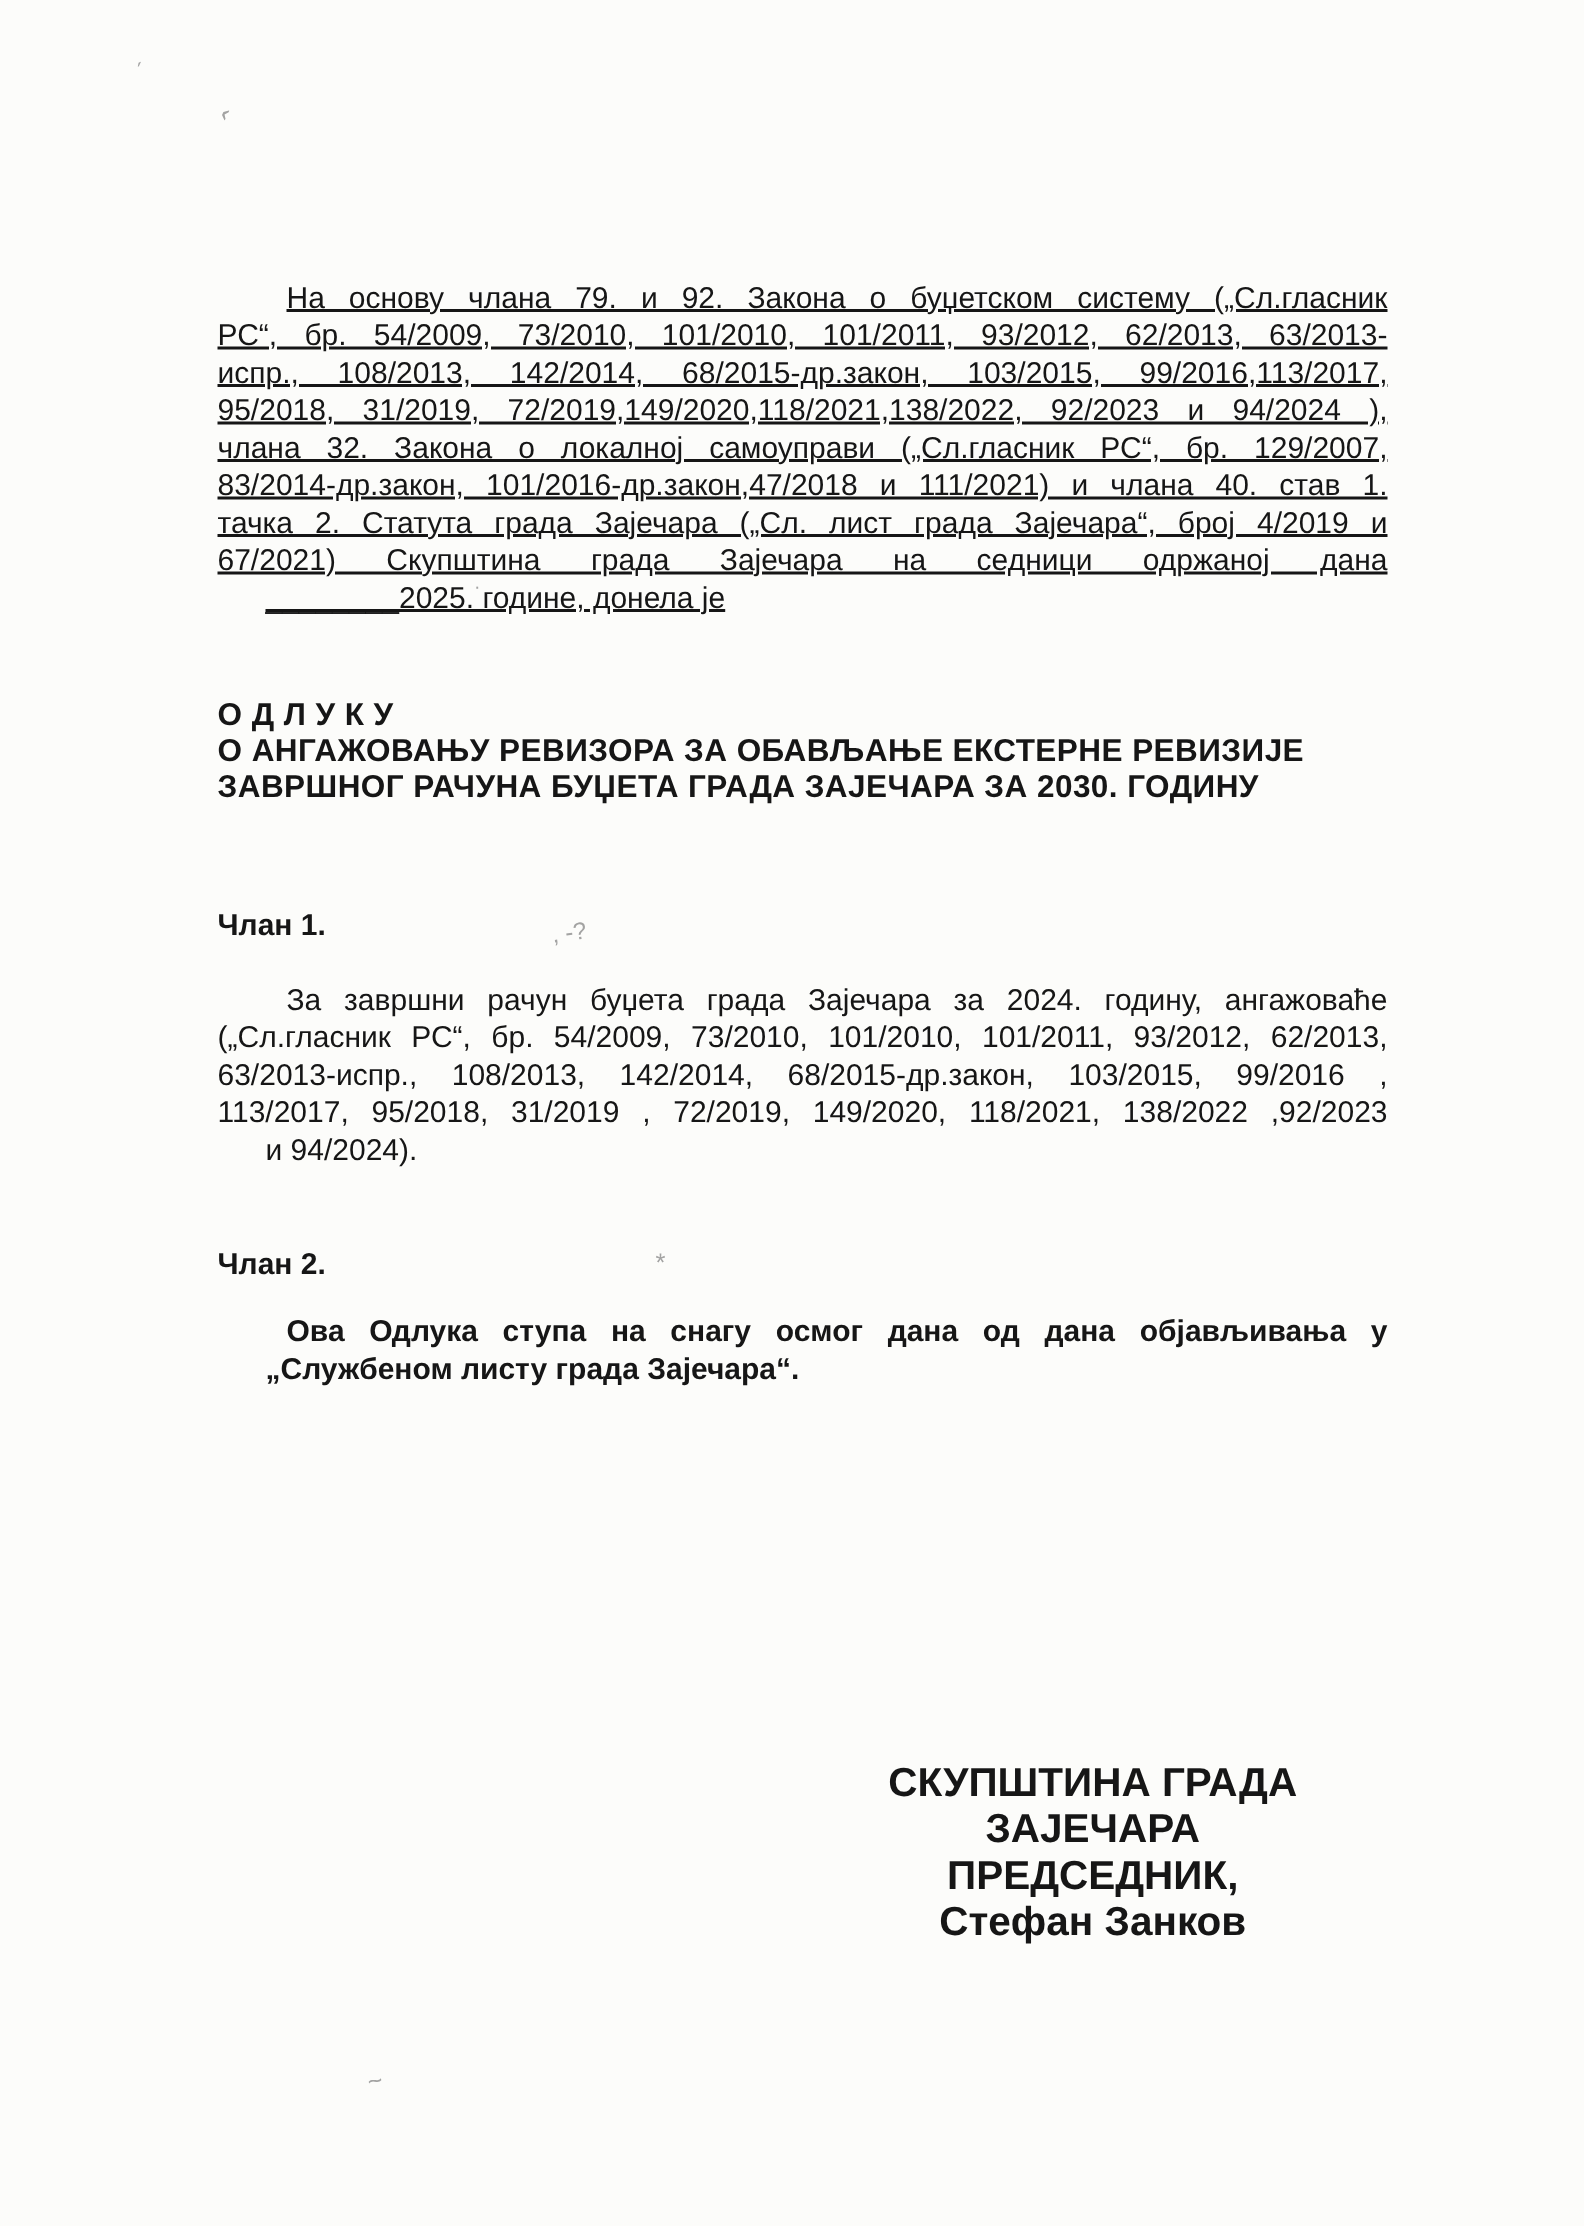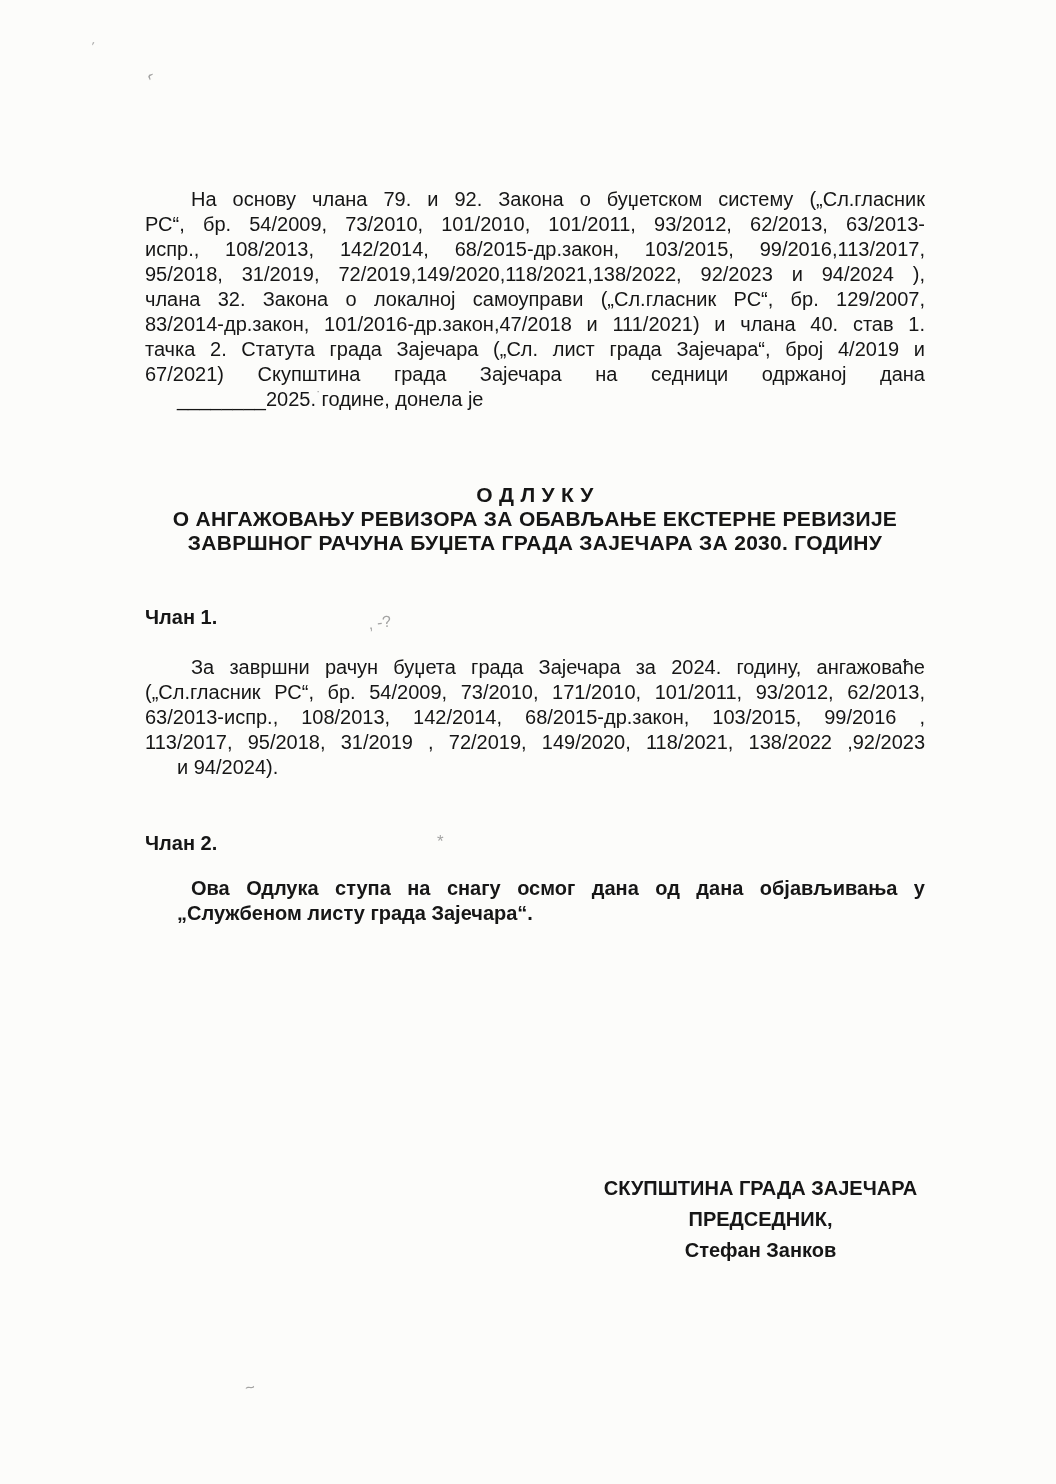--- a/index.html
+++ b/index.html
@@ -18,42 +18,42 @@
     width: 780px;
   }
   .para .line {
     font-size: 20px;
     line-height: 25px;
     text-align: justify;
     text-align-last: justify;
   }
   .para .line:first-child { text-indent: 46px; }
   .para .line:last-child { text-align-last: left; margin-left: 32px; }
-  .title-block { top: 483px; text-align: center; font-weight: bold; }
+  .title-block { top: 465px; text-align: left; font-weight: bold; }
   .title-block .tline { font-size: 21px; line-height: 24px; letter-spacing: 0.3px; }
   .article-heading {
     font-weight: bold;
     font-size: 20px;
     line-height: 25px;
   }
   .ref-block {
     top: 995px;
     font-weight: bold;
     font-size: 20px;
     line-height: 29px;
     text-align: left;
   }
   .signature-block {
     position: absolute;
-    left: 588px;
+    left: 556px;
     top: 1173px;
     width: 345px;
     text-align: center;
     font-weight: bold;
-    font-size: 20px;
+    font-size: 27px;
     line-height: 31px;
   }
   .smudge {
     position: absolute;
     color: #8d8d8d;
     opacity: 0.8;
     font-size: 15px;
     line-height: 15px;
     user-select: none;
   }
@@ -63,42 +63,42 @@
 
 <div class="page" style="background: rgb(252, 252, 250); color: rgb(22, 22, 22);">
 
   <span class="smudge" style="left:93px; top:40px; transform:rotate(-25deg);">´</span>
   <span class="smudge" style="left:140px; top:66px; font-size:22px; transform:rotate(115deg);">ˇ</span>
   <span class="smudge" style="left:368px; top:615px; font-size:16px; transform:rotate(-8deg);">, -?</span>
   <span class="smudge" style="left:437px; top:834px; font-size:17px;">*</span>
   <span class="smudge" style="left:245px; top:1380px; font-size:17px; transform:rotate(-12deg);">~</span>
   <span class="smudge" style="left:316px; top:383px; font-size:13px;">·</span>
 
-  <div class="block para" style="top:187px;">
+  <div class="block para" style="top:187px;text-decoration:underline;">
       <div class="line">На основу члана 79. и 92. Закона о буџетском систему („Сл.гласник</div>
       <div class="line">РС“, бр. 54/2009, 73/2010, 101/2010, 101/2011, 93/2012, 62/2013, 63/2013-</div>
       <div class="line">испр., 108/2013, 142/2014, 68/2015-др.закон, 103/2015, 99/2016,113/2017,</div>
       <div class="line">95/2018, 31/2019, 72/2019,149/2020,118/2021,138/2022, 92/2023 и 94/2024 ),</div>
       <div class="line">члана 32. Закона о локалној самоуправи („Сл.гласник РС“, бр. 129/2007,</div>
       <div class="line">83/2014-др.закон, 101/2016-др.закон,47/2018 и 111/2021) и члана 40. став 1.</div>
       <div class="line">тачка 2. Статута града Зајечара („Сл. лист града Зајечара“, број 4/2019 и</div>
       <div class="line">67/2021) Скупштина града Зајечара на седници одржаној дана</div>
       <div class="line">________2025. године, донела је</div>
     </div>
 
   <div class="block title-block">
     <div class="tline">О Д Л У К У</div>
     <div class="tline">О АНГАЖОВАЊУ РЕВИЗОРА ЗА ОБАВЉАЊЕ ЕКСТЕРНЕ РЕВИЗИЈЕ</div>
     <div class="tline">ЗАВРШНОГ РАЧУНА БУЏЕТА ГРАДА ЗАЈЕЧАРА ЗА 2030. ГОДИНУ</div>
   </div>
 
   <div class="block article-heading" style="top:605px;">Члан 1.</div>
   <div class="block para" style="top:655px;">
       <div class="line">За завршни рачун буџета града Зајечара за 2024. годину, ангажоваће</div>
-      <div class="line">(„Сл.гласник РС“, бр. 54/2009, 73/2010, 171/2010, 101/2011, 93/2012, 62/2013,</div>
+      <div class="line">(„Сл.гласник РС“, бр. 54/2009, 73/2010, 101/2010, 101/2011, 93/2012, 62/2013,</div>
       <div class="line">63/2013-испр., 108/2013, 142/2014, 68/2015-др.закон, 103/2015, 99/2016 ,</div>
       <div class="line">113/2017, 95/2018, 31/2019 , 72/2019, 149/2020, 118/2021, 138/2022 ,92/2023</div>
       <div class="line">и 94/2024).</div>
     </div>
 
   <div class="block article-heading" style="top:831px;">Члан 2.</div>
   <div class="block para" style="top:876px;font-weight:bold;">
       <div class="line">Ова Одлука ступа на снагу осмог дана од дана објављивања у</div>
       <div class="line">„Службеном листу града Зајечара“.</div>
     </div>

